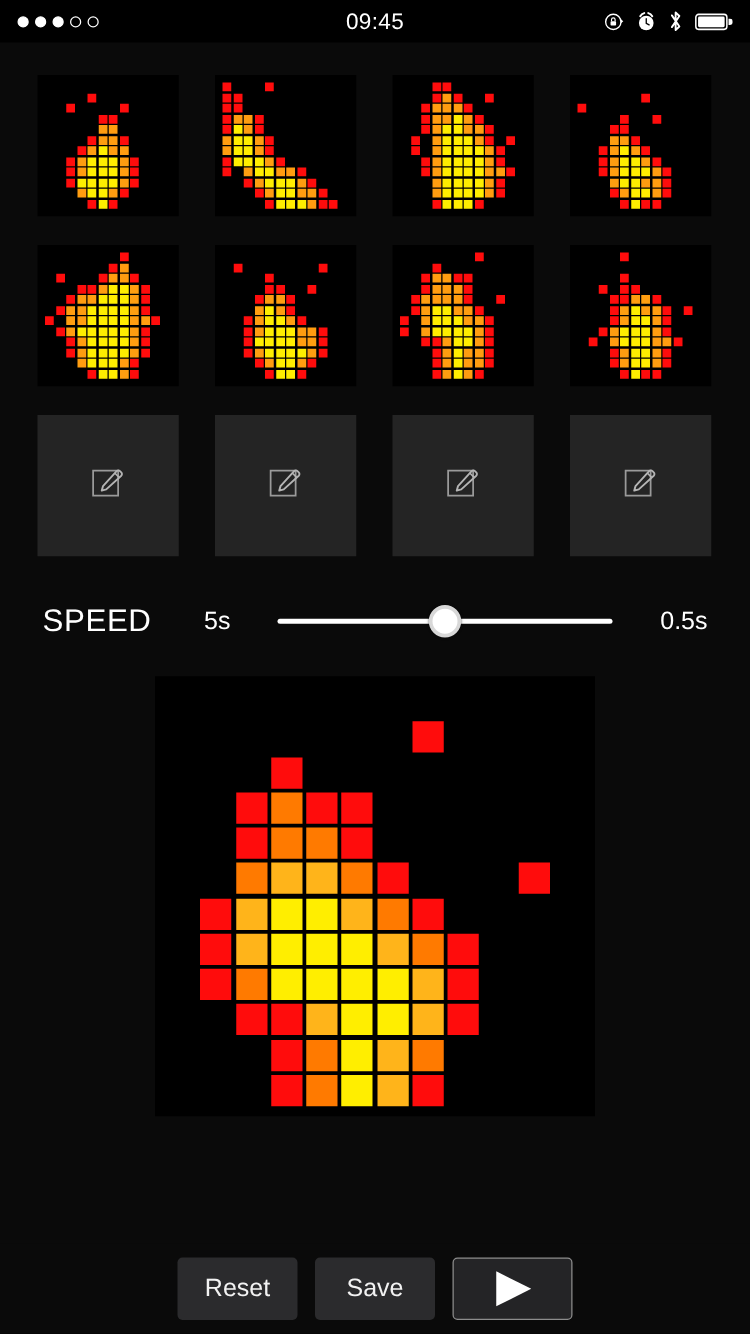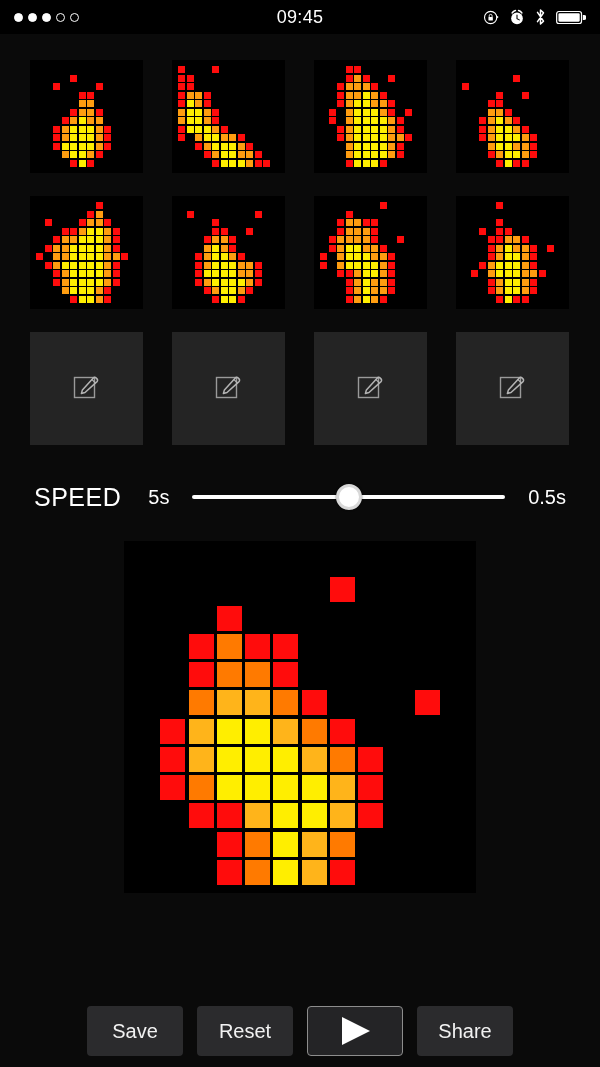--- a/index.html
+++ b/index.html
@@ -66,21 +66,21 @@
     background: #242424;
     display: flex; align-items: center; justify-content: center;
   }
 
   
   .speed-row {
     margin-top: 30px;
     height: 44px;
     display: flex; align-items: center;
     padding: 0 34px;
-    gap: 1px;
+    gap: 16px;
   }
   .speed-label { color: #fff; font-size: 25px; letter-spacing: .5px; margin-right: 26px; }
   .speed-min { color: #fff; font-size: 20px; margin-right: 22px; }
   .speed-max { color: #fff; font-size: 20px; margin-left: 22px; }
   .slider-wrap { flex: 1; position: relative; height: 30px; display: flex; align-items: center; cursor: pointer; }
   .slider-track { width: 100%; height: 4px; background: #fff; border-radius: 2px; }
   .slider-thumb {
     position: absolute;
     width: 26px; height: 26px; border-radius: 50%;
     background: #fff; border: 3px solid #d8d8d8;
@@ -762,25 +762,24 @@
         <div class="pix" style="left: 205.867px; top: 290.667px; width: 25.0667px; height: 25.0667px; background: rgb(255, 122, 0);"></div>
         <div class="pix" style="left: 92.8px; top: 318.933px; width: 25.0667px; height: 25.0667px; background: rgb(255, 12, 12);"></div>
         <div class="pix" style="left: 121.067px; top: 318.933px; width: 25.0667px; height: 25.0667px; background: rgb(255, 122, 0);"></div>
         <div class="pix" style="left: 149.333px; top: 318.933px; width: 25.0667px; height: 25.0667px; background: rgb(255, 238, 0);"></div>
         <div class="pix" style="left: 177.6px; top: 318.933px; width: 25.0667px; height: 25.0667px; background: rgb(255, 180, 26);"></div>
         <div class="pix" style="left: 205.867px; top: 318.933px; width: 25.0667px; height: 25.0667px; background: rgb(255, 12, 12);"></div>
       </div>
   </div>
 
   <div class="toolbar">
+    <button class="tb-btn">Reset</button>
     <button class="tb-btn">Save</button>
-    <button class="tb-btn">Reset</button>
     <button class="tb-btn play">
       <span>
         <svg width="42" height="34" viewBox="0 0 42 34">
             <path d="M8 3 L36 17 L8 31 Z" fill="#fff"></path>
           </svg>
       </span>
     </button>
-    <button class="tb-btn">Share</button>
   </div>
 
 </div>
 
 </body></html>

